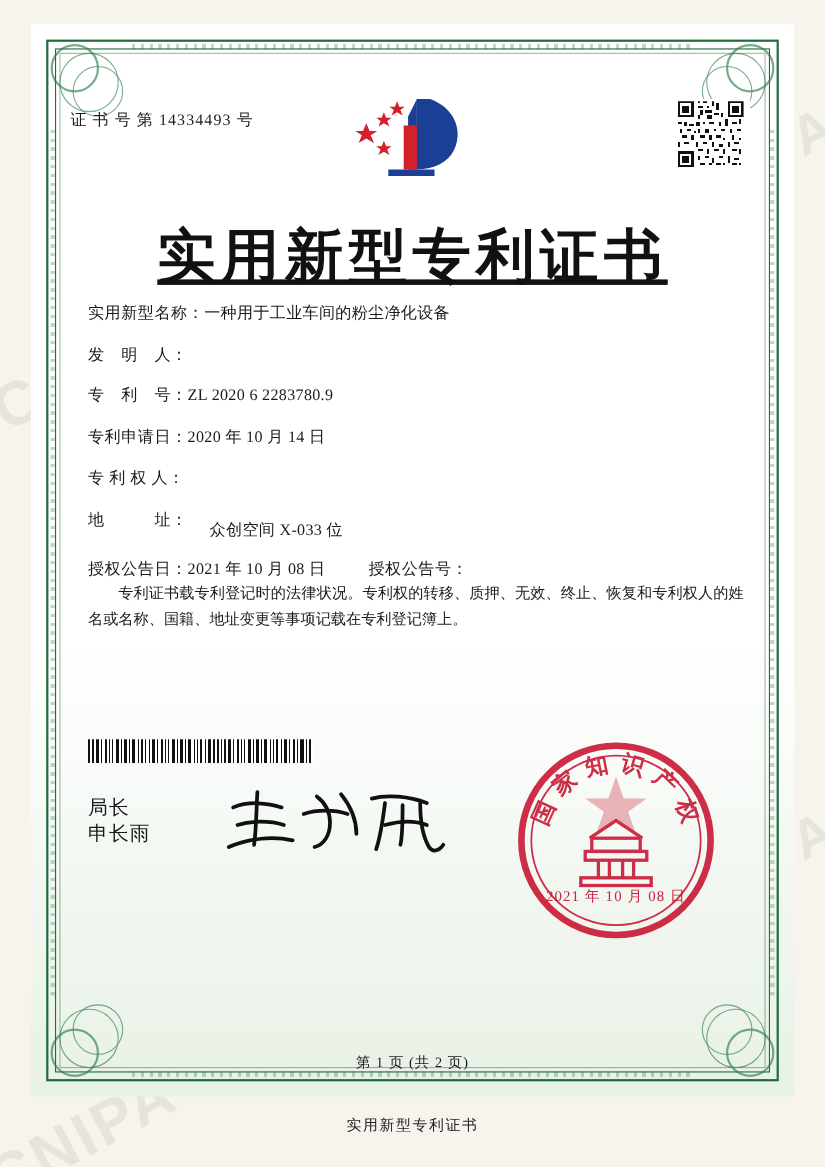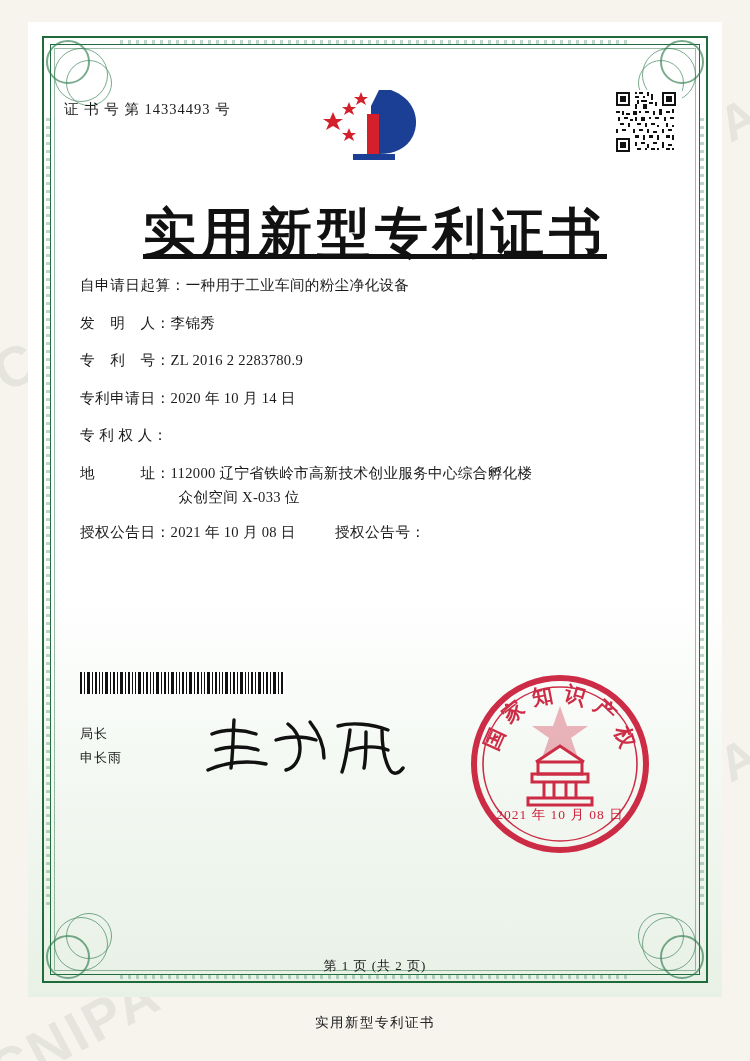--- a/index.html
+++ b/index.html
@@ -189,21 +189,21 @@
     top: 650px;
     height: 22px;
     width: 205px;
   }
 
   
   .sig-block {
     position: absolute;
     left: 52px;
     top: 700px;
-    font-size: 13px;
+    font-size: 18px;
     line-height: 24px;
     letter-spacing: 1px;
   }
   .sig-script {
     position: absolute;
     left: 172px;
     top: 688px;
     width: 220px;
     height: 70px;
   }
@@ -392,63 +392,62 @@
         <polygon points="52,8 54,13 59,13 55,16 57,21 52,18 47,21 49,16 45,13 50,13"></polygon>
       </g>
     </svg>
   </div>
 
   <div class="doc-title">实用新型专利证书</div>
 
   <div class="fields">
 
     <div class="field">
-      <span class="lbl">自申请日起算：</span>
+      <span class="lbl">实用新型名称：</span>
       <span class="val">一种用于工业车间的粉尘净化设备</span>
     </div>
 
     <div class="field">
       <span class="lbl">发　明　人：</span>
-      <span class="val">李锦秀</span>
     </div>
 
     <div class="field">
       <span class="lbl">专　利　号：</span>
-      <span class="val">ZL 2016 2 2283780.9</span>
+      <span class="val">ZL 2020 6 2283780.9</span>
     </div>
 
     <div class="field">
       <span class="lbl">专利申请日：</span>
       <span class="val">2020 年 10 月 14 日</span>
     </div>
 
     <div class="field">
       <span class="lbl">专 利 权 人：</span>
     </div>
 
-    <div class="field" style="margin-bottom:21px;">
+    <div class="field" style="margin-bottom:21px;gap:12px;">
       <span class="lbl">地　　　址：</span>
       <span class="val">
-        <span>112000 辽宁省铁岭市高新技术创业服务中心综合孵化楼</span>
         <span class="val sub">众创空间 X-033 位</span>
       </span>
     </div>
 
     <div class="field two-col" style="margin-bottom:0;">
       <span class="col-a">
         <span class="lbl">授权公告日：</span>
         <span class="val">2021 年 10 月 08 日</span>
       </span>
       <span class="col-b">
         <span class="lbl">授权公告号：</span>
       </span>
     </div>
   </div>
 
   <div class="paras">
+    <p>专利证书载专利登记时的法律状况。专利权的转移、质押、无效、终止、恢复和专利权人的姓名或名称、国籍、地址变更等事项记载在专利登记簿上。</p>
   </div>
 
   <div class="barcode">
     <svg width="205" height="22" viewBox="0 0 205 22" shape-rendering="crispEdges">
       <rect width="205" height="22" fill="#fff"></rect>
       <g fill="#111">
         <rect x="0" y="0" width="2" height="22"></rect>
           <rect x="4" y="0" width="1" height="22"></rect>
         <rect x="7" y="0" width="3" height="22"></rect>
           <rect x="12" y="0" width="1" height="22"></rect>

